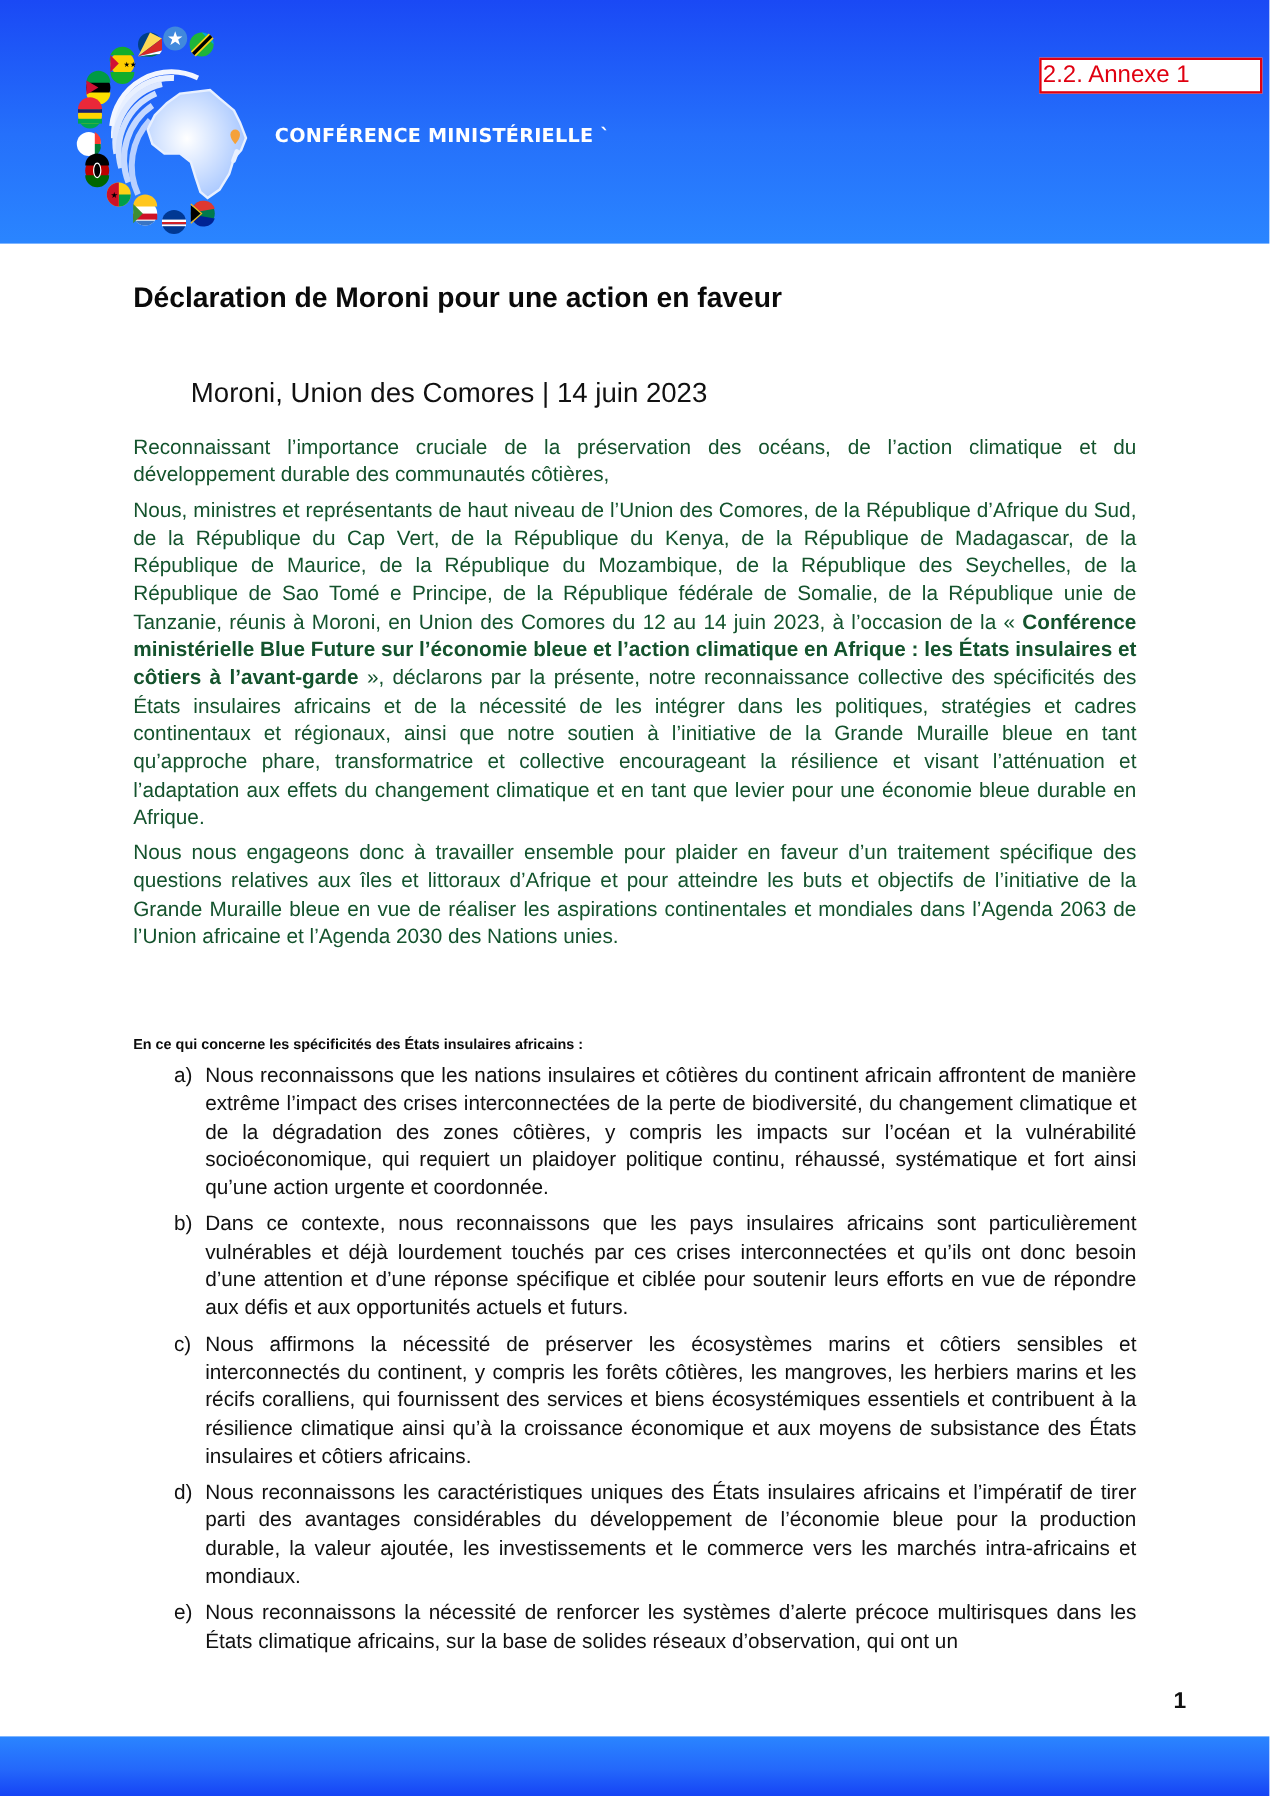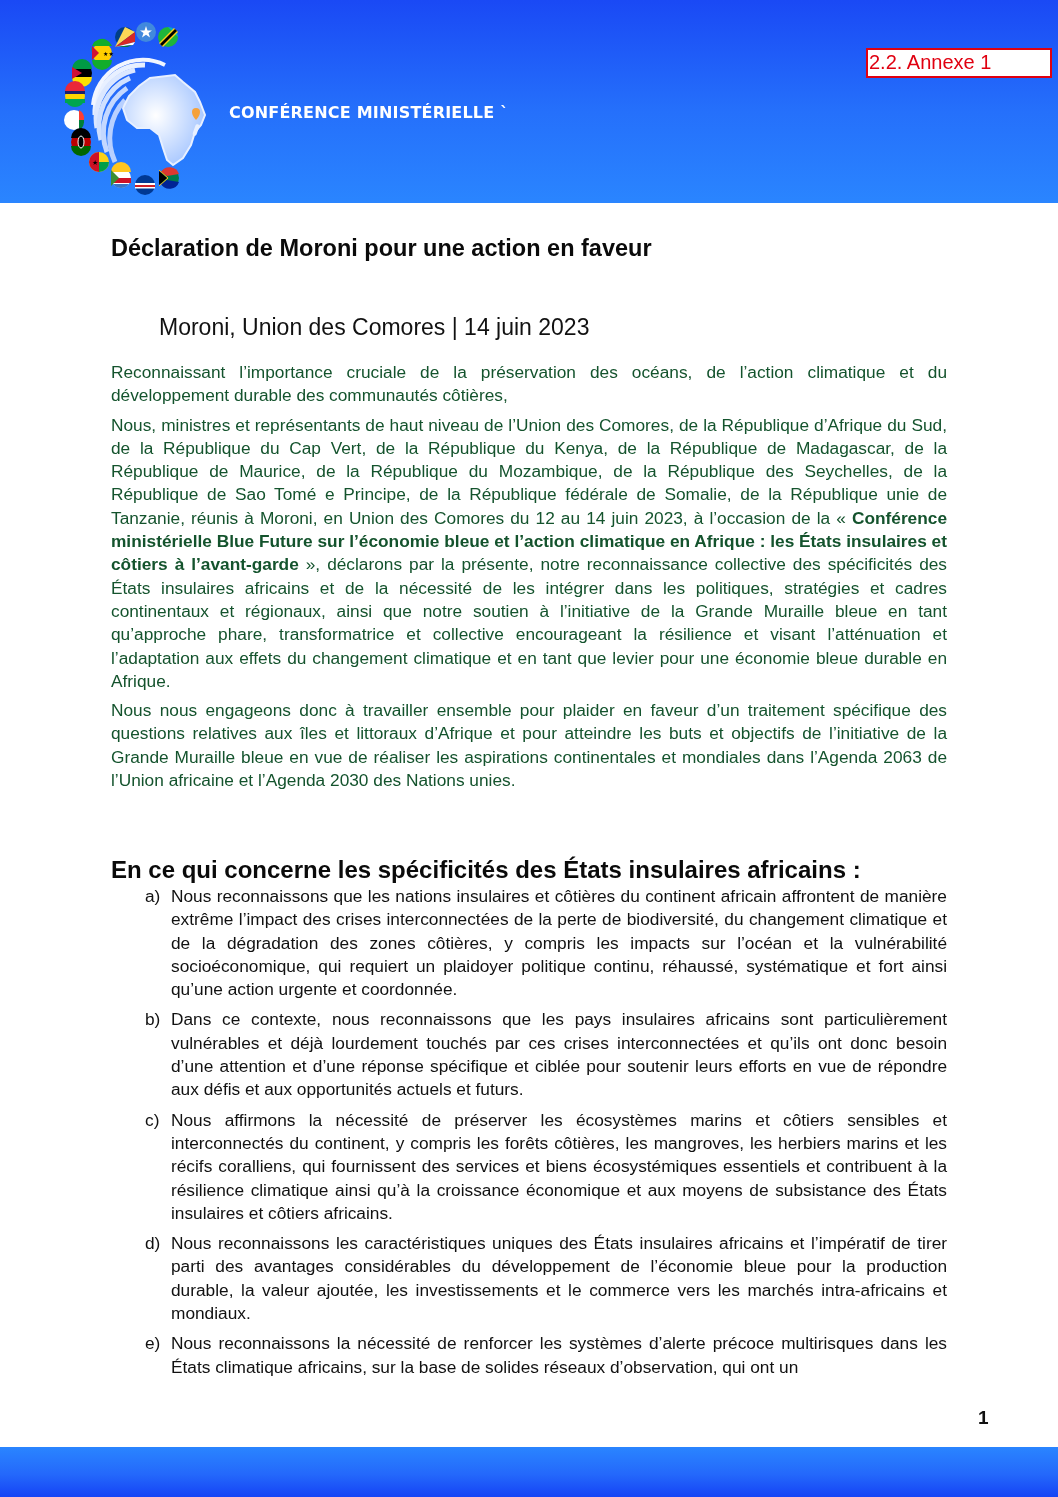--- a/index.html
+++ b/index.html
@@ -35,21 +35,21 @@
     position: absolute; left: 111px; top: 316px;
     font-size: 23px; line-height: 22px; color: #111; margin-left: 48px;
   }
   .body {
     position: absolute; left: 111px; top: 361px; width: 836px;
     font-size: 17.3px; line-height: 23.3px; text-align: justify; color: #14532d;
   }
   .body p { margin: 0 0 6px 0; }
   .section-heading {
     position: absolute; left: 111px; top: 858px;
-    font-size: 24px; font-weight: bold; line-height: 24px; color: #0a0a0a;
+    font-size: 12px; font-weight: bold; line-height: 24px; color: #0a0a0a;
   }
   .list {
     position: absolute; left: 145px; top: 885px; width: 802px;
     font-size: 17.3px; line-height: 23.3px; text-align: justify; color: #111;
   }
   .list-item { display: flex; margin-bottom: 7px; }
   .list-item .marker { width: 26px; flex: none; text-align: left; }
   .list-item .text { flex: 1; }
   .page-number {
     position: absolute; left: 978px; top: 1407px;

